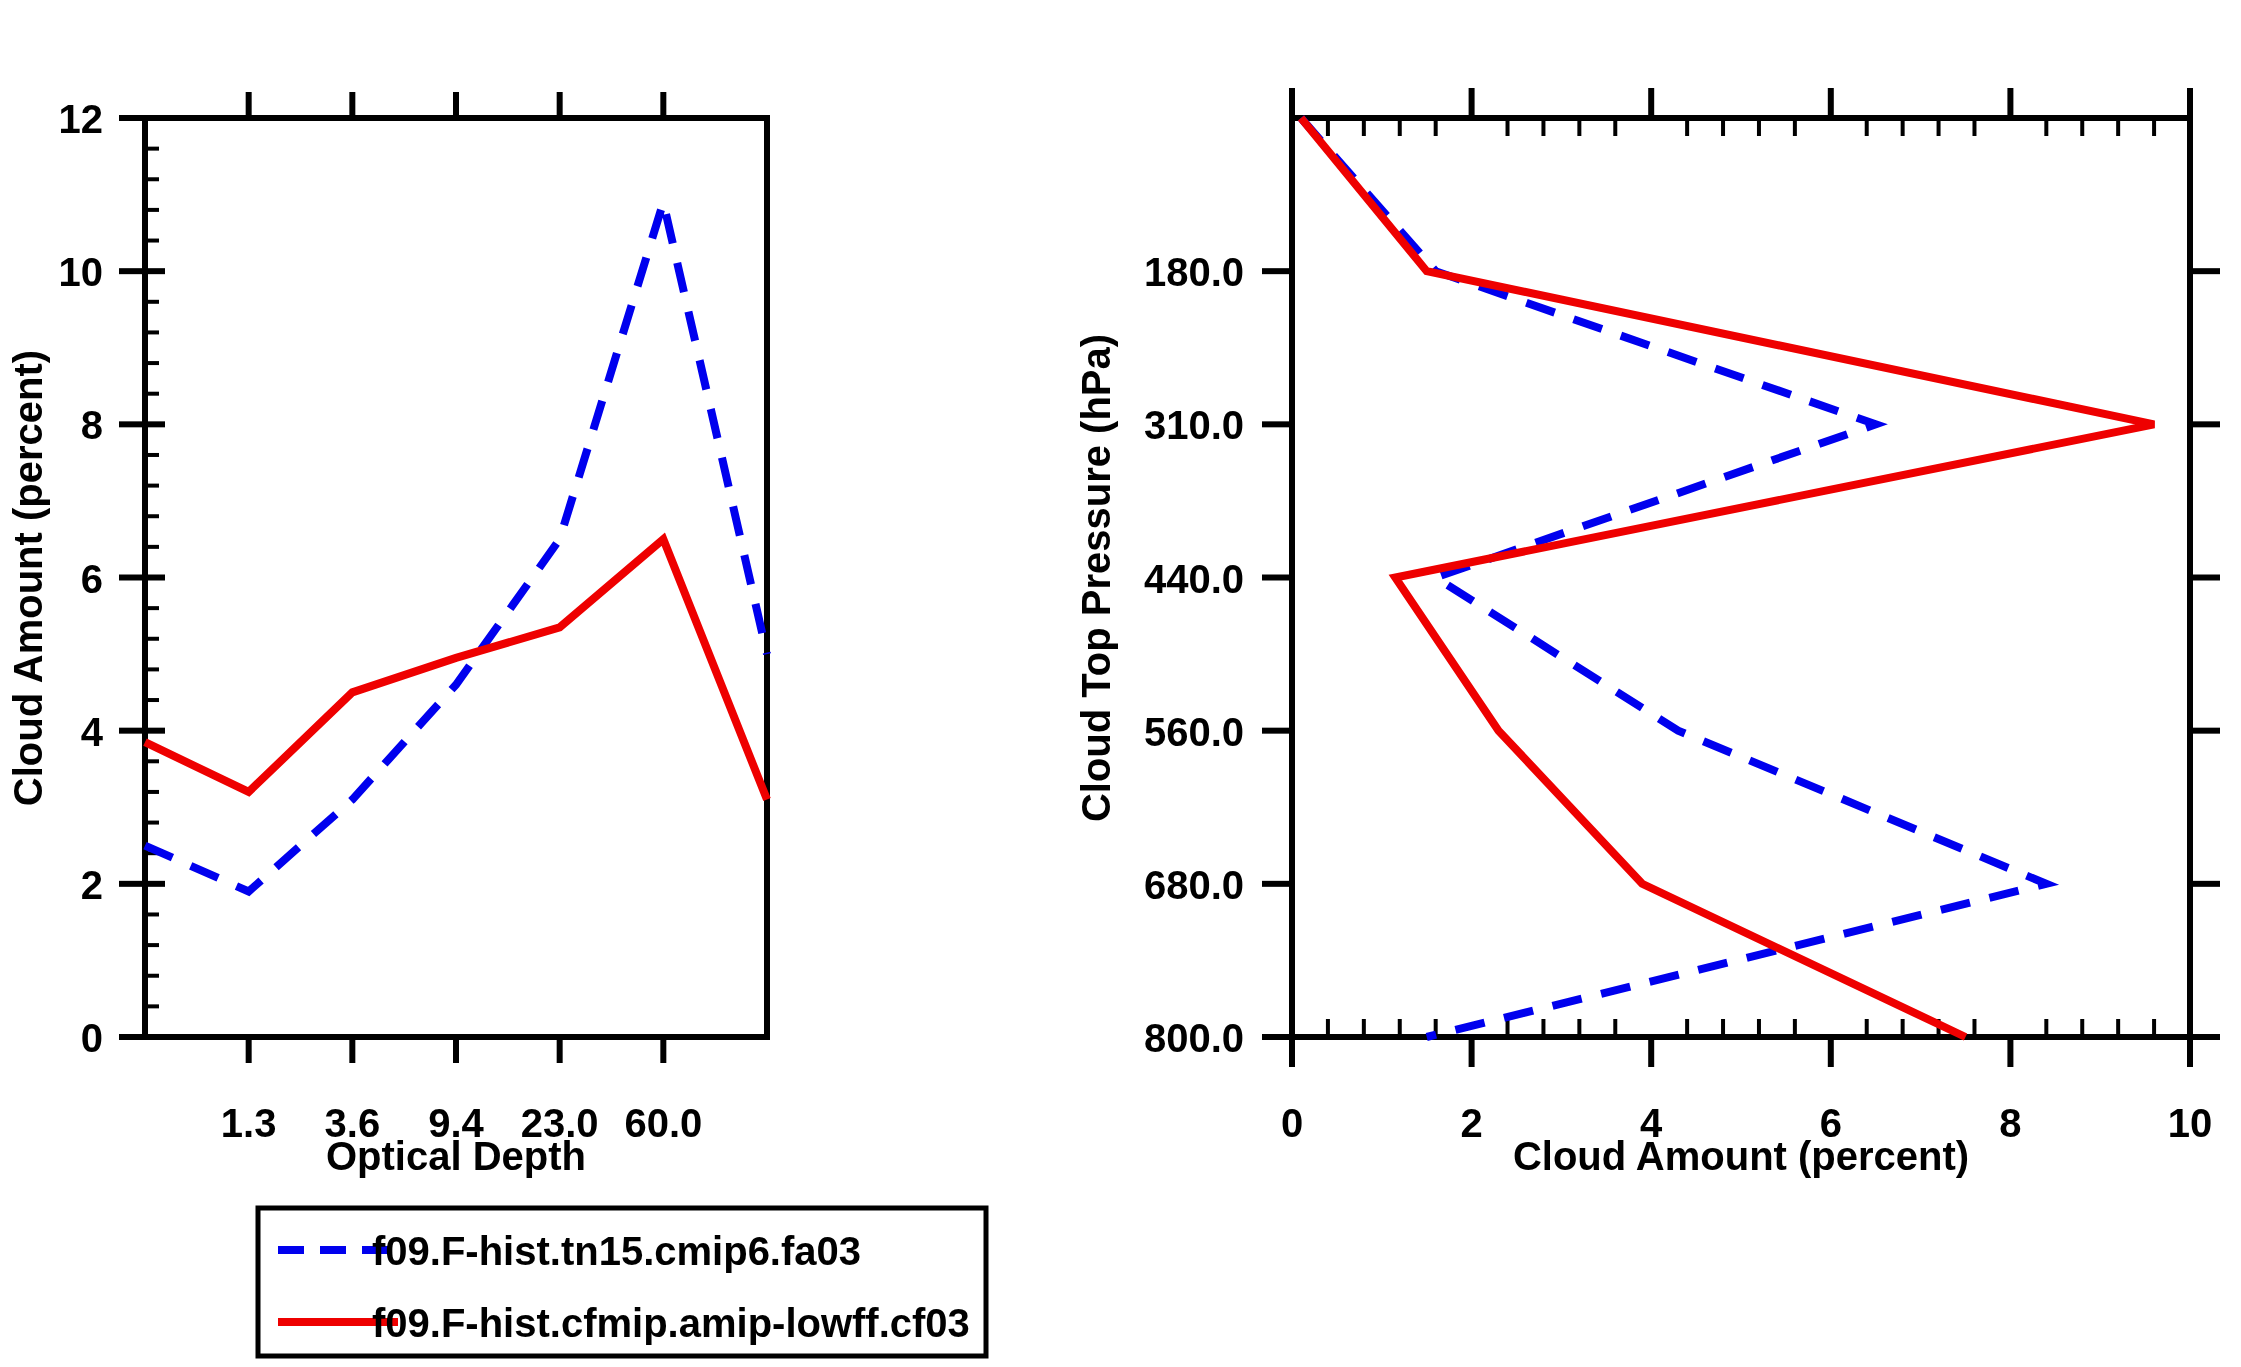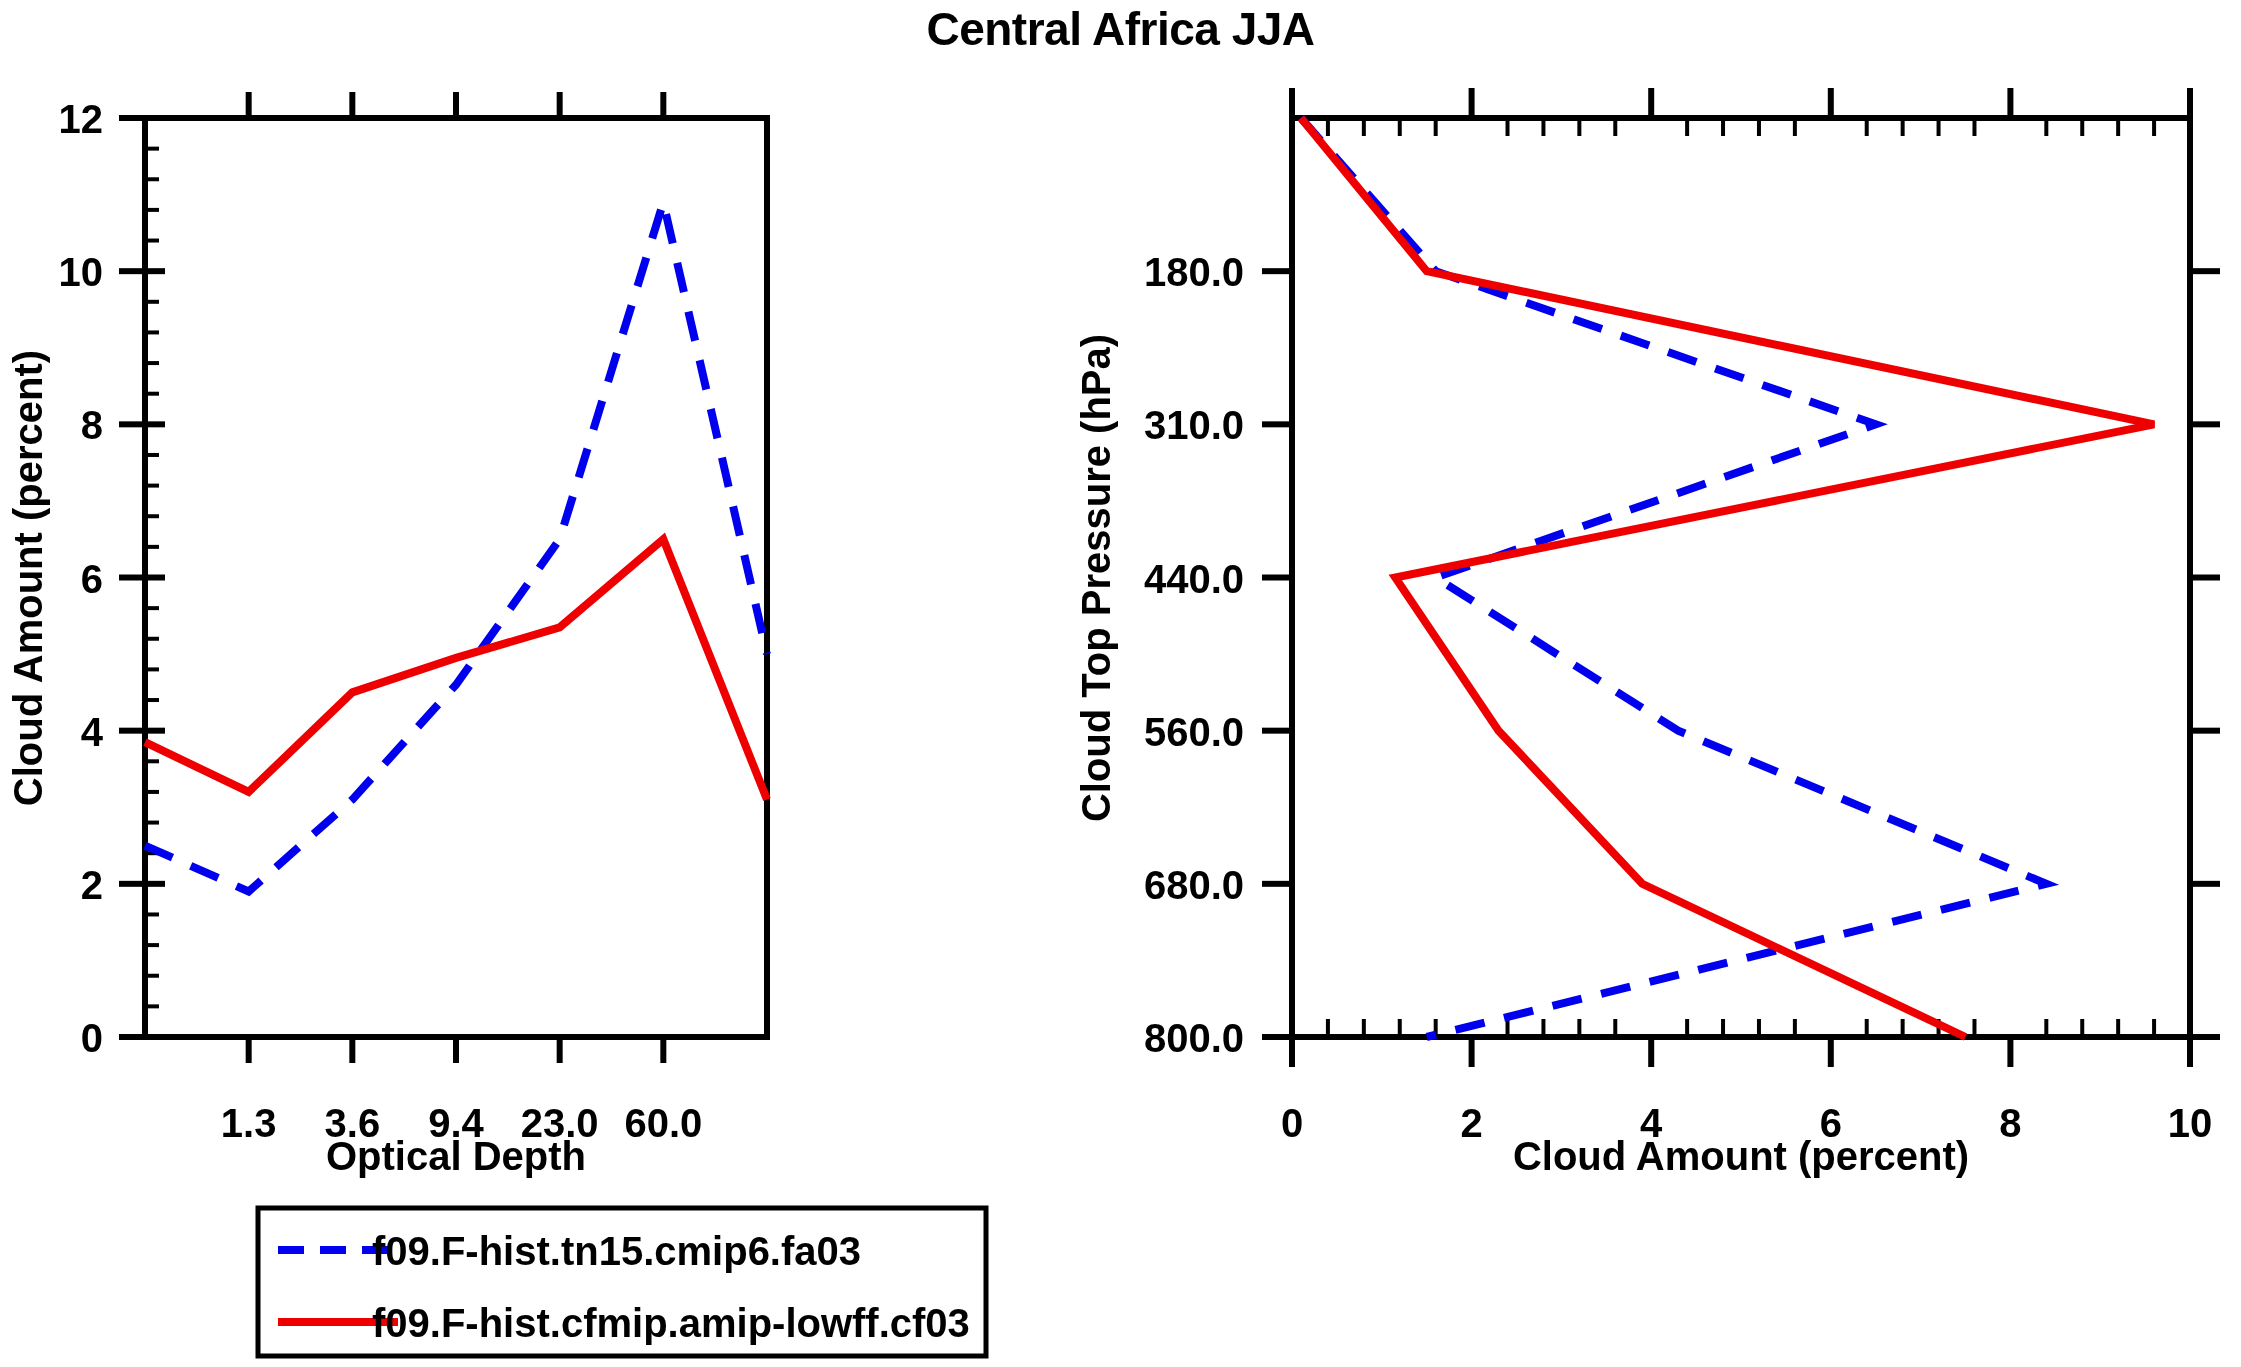--- a/index.html
+++ b/index.html
@@ -83,21 +83,20 @@
     fill: #ffffff;
     stroke: #000000;
     stroke-width: 5;
   }
 </style>
 </head>
 <body>
 
 <div id="root">
 
-  <div class="figure-title">Central Africa JJA</div>
 
   <svg class="plot-layer" viewBox="0 0 2241 1367" preserveAspectRatio="none">
 
     <g>
       <rect class="frame" x="145" y="118" width="622" height="919"></rect>
       <g id="left-ticks">
           <line x1="248.66666666666669" y1="1037" x2="248.66666666666669" y2="1063" class="tick-major"></line>
           <line x1="248.66666666666669" y1="118" x2="248.66666666666669" y2="92" class="tick-major"></line>
           <line x1="352.33333333333337" y1="1037" x2="352.33333333333337" y2="1063" class="tick-major"></line>
           <line x1="352.33333333333337" y1="118" x2="352.33333333333337" y2="92" class="tick-major"></line>

